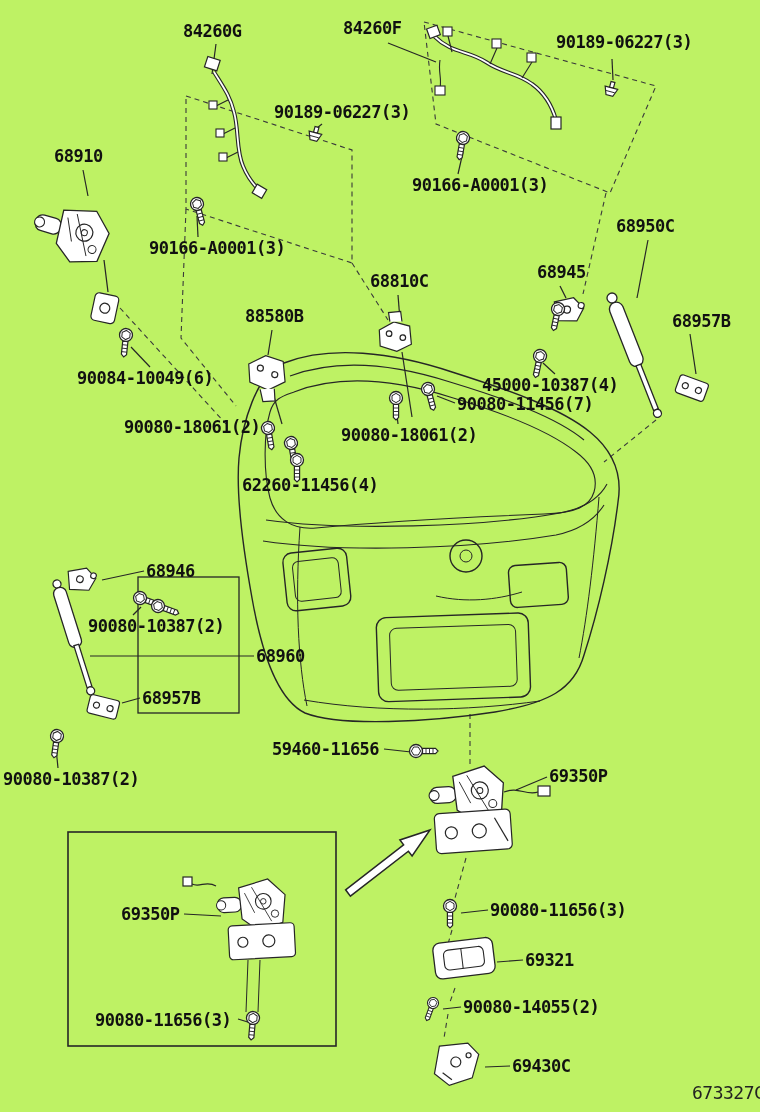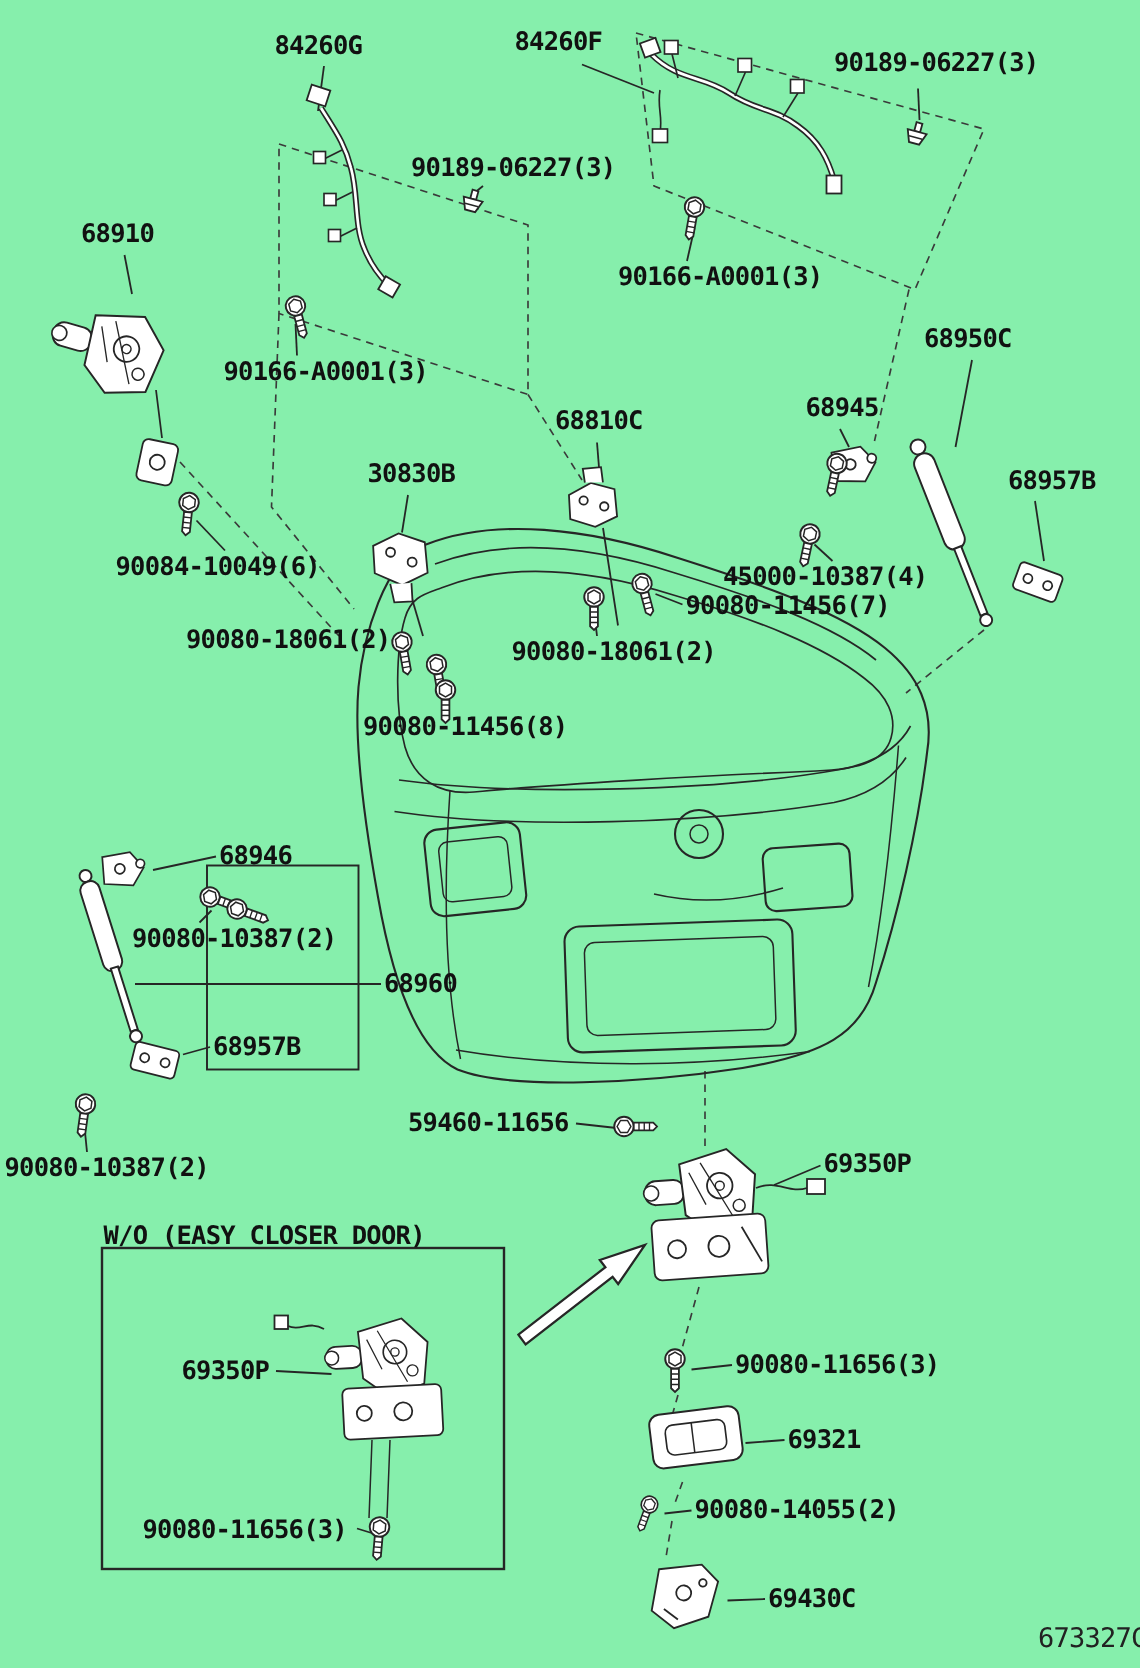--- a/index.html
+++ b/index.html
@@ -1,19 +1,19 @@
 <!DOCTYPE html>
 <html><head>
 <meta charset="utf-8">
 <style>
   html,body{margin:0;padding:0;background:#ffffff;}
   .stage{
     position:relative;
     width:760px;height:1112px;
-    background:#86efac;
+    background:#bef264;
     overflow:hidden;
     font-family:"DejaVu Sans Mono","Liberation Mono",monospace;
   }
   .stage svg{position:absolute;left:0;top:0;}
   .labels{position:absolute;left:0;top:0;width:100%;height:100%;pointer-events:none;}
   .part-label{
     position:absolute;
     font-family:"DejaVu Sans Mono","Liberation Mono",monospace;
     font-size:17px;
     font-weight:bold;
@@ -294,35 +294,34 @@
       <div class="part-label" style="left: 343px; top: 19px;">84260F</div>
       <div class="part-label" style="left: 556px; top: 33px;">90189-06227(3)</div>
       <div class="part-label" style="left: 274px; top: 103px;">90189-06227(3)</div>
       <div class="part-label" style="left: 54px; top: 147px;">68910</div>
       <div class="part-label" style="left: 412px; top: 176px;">90166-A0001(3)</div>
       <div class="part-label" style="left: 149px; top: 239px;">90166-A0001(3)</div>
       <div class="part-label" style="left: 616px; top: 217px;">68950C</div>
       <div class="part-label" style="left: 537px; top: 263px;">68945</div>
       <div class="part-label" style="left: 370px; top: 272px;">68810C</div>
       <div class="part-label" style="left: 672px; top: 312px;">68957B</div>
-      <div class="part-label" style="left: 245px; top: 307px;">30830B</div>
+      <div class="part-label" style="left: 245px; top: 307px;">88580B</div>
       <div class="part-label" style="left: 77px; top: 369px;">90084-10049(6)</div>
       <div class="part-label" style="left: 482px; top: 376px;">45000-10387(4)</div>
       <div class="part-label" style="left: 457px; top: 395px;">90080-11456(7)</div>
       <div class="part-label" style="left: 124px; top: 418px;">90080-18061(2)</div>
       <div class="part-label" style="left: 341px; top: 426px;">90080-18061(2)</div>
-      <div class="part-label" style="left: 242px; top: 476px;">90080-11456(8)</div>
+      <div class="part-label" style="left: 242px; top: 476px;">62260-11456(4)</div>
       <div class="part-label" style="left: 146px; top: 562px;">68946</div>
       <div class="part-label" style="left: 88px; top: 617px;">90080-10387(2)</div>
       <div class="part-label" style="left: 256px; top: 647px;">68960</div>
       <div class="part-label" style="left: 142px; top: 689px;">68957B</div>
       <div class="part-label" style="left: 3px; top: 770px;">90080-10387(2)</div>
       <div class="part-label" style="left: 272px; top: 740px;">59460-11656</div>
       <div class="part-label" style="left: 549px; top: 767px;">69350P</div>
-      <div class="part-label" style="left: 69px; top: 815px;">W/O (EASY CLOSER DOOR)</div>
       <div class="part-label" style="left: 121px; top: 905px;">69350P</div>
       <div class="part-label" style="left: 490px; top: 901px;">90080-11656(3)</div>
       <div class="part-label" style="left: 525px; top: 951px;">69321</div>
       <div class="part-label" style="left: 95px; top: 1011px;">90080-11656(3)</div>
       <div class="part-label" style="left: 463px; top: 998px;">90080-14055(2)</div>
       <div class="part-label" style="left: 512px; top: 1057px;">69430C</div>
       <div class="part-label small" style="left: 692px; top: 1083px;">673327C</div>
     </div>
 
 </div>

